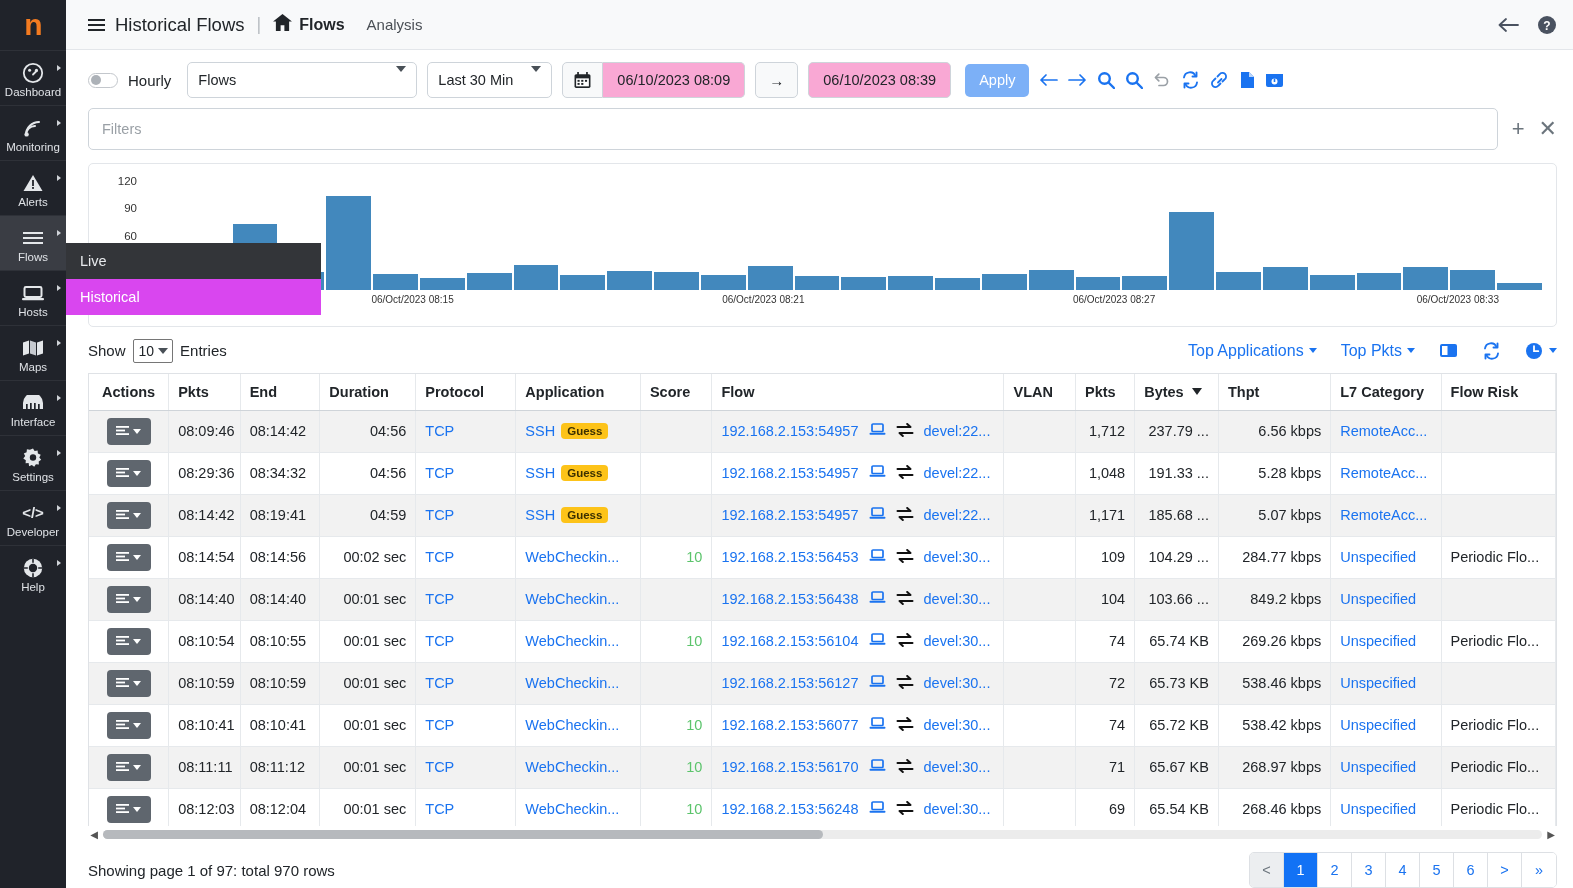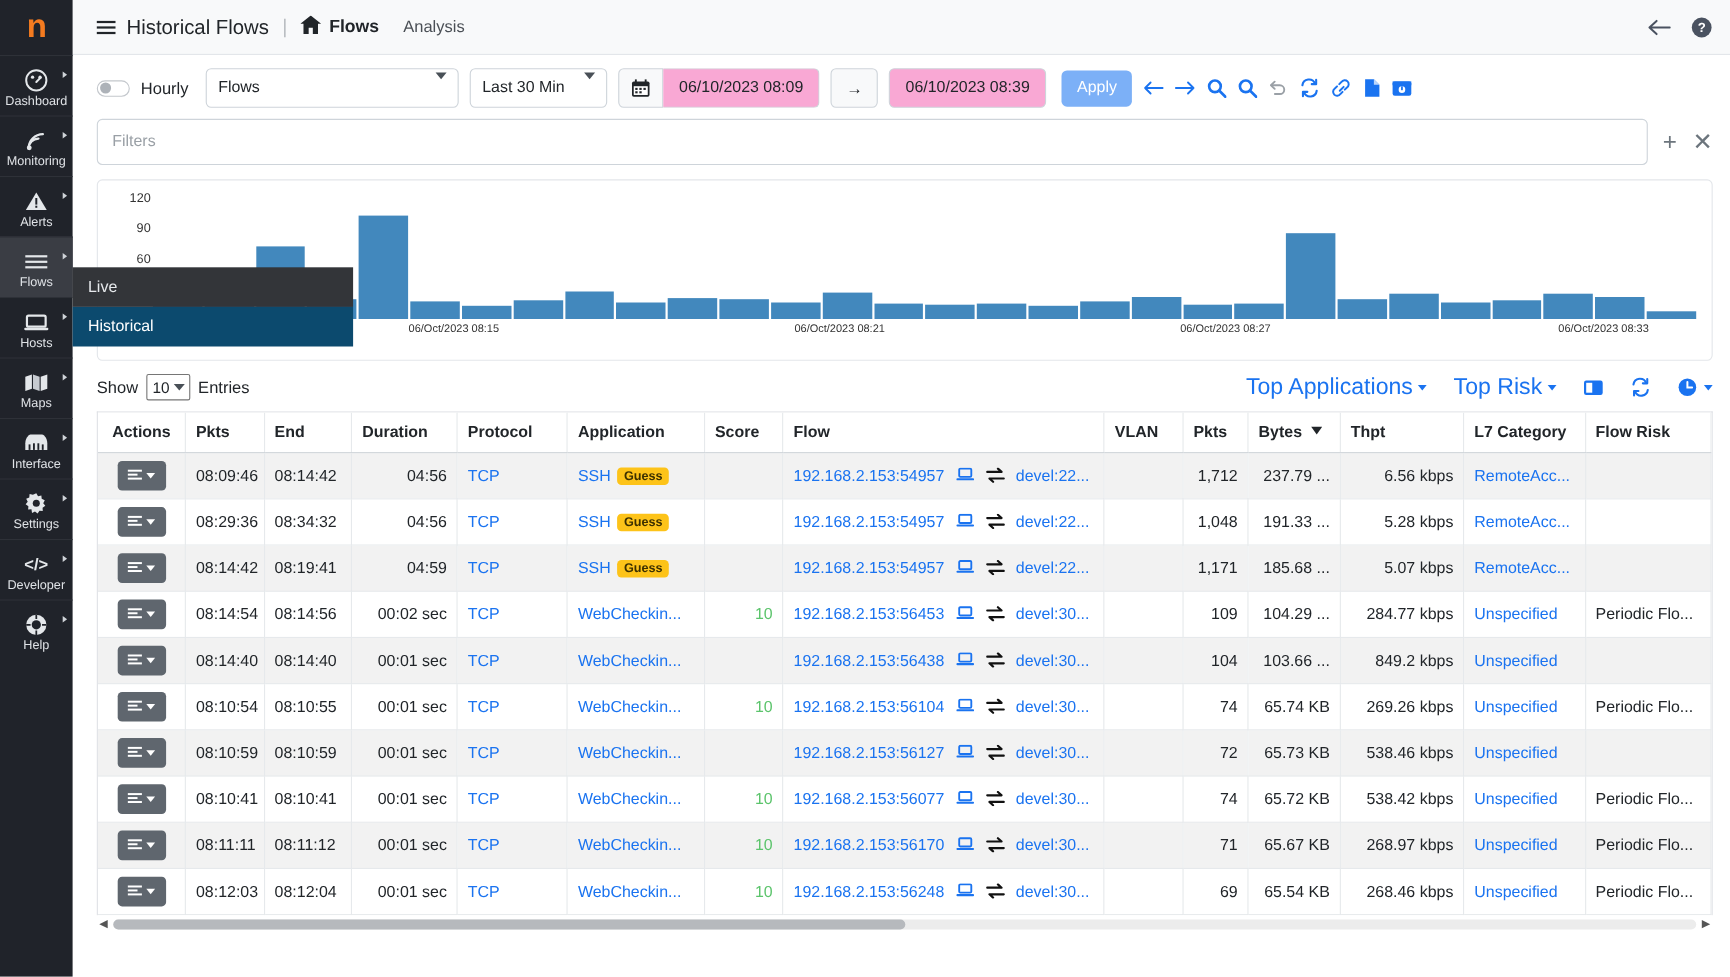--- a/index.html
+++ b/index.html
@@ -45,21 +45,21 @@
     border-bottom: 3.5px solid transparent;
   }
 
   
   .flyout {
     position: absolute; left: 66px; top: 243px;
     width: 255px; z-index: 40;
     font-size: 14.5px;
   }
   .flyout-item { padding: 10px 14px; color: #e7e9ec; background: #333539; cursor: pointer; }
-  .flyout-item.active { background: #0c4a6e; color: #ffffff; }
+  .flyout-item.active { background: #d946ef; color: #ffffff; }
 
   
   .main { flex: 1; height: 888px; display: flex; flex-direction: column; background: #fff; position: relative; }
 
   .topbar {
     height: 50px; min-height: 50px;
     background: #f8f9fa;
     border-bottom: 1px solid #e3e6ea;
     display: flex; align-items: center;
     padding: 0 16px 0 22px;
@@ -149,21 +149,21 @@
   .tablectl {
     display: flex; align-items: center;
     padding: 12px 16px 10px 22px;
   }
   .show-entries { display: flex; align-items: center; gap: 7px; font-size: 15px; color: #212529; }
   .mini-select {
     border: 1px solid #767676; border-radius: 2px; height: 24px; padding: 0 4px 0 5px;
     font-size: 14px; background: #fff; display: inline-flex; align-items: center; gap: 4px; cursor: pointer;
   }
   .tablectl-right { margin-left: auto; display: flex; align-items: center; gap: 24px; }
-  .blue-link { color: #1a73f0; font-size: 21px; cursor: pointer; display: inline-flex; align-items: center; gap: 5px; }
+  .blue-link { color: #1a73f0; font-size: 16px; cursor: pointer; display: inline-flex; align-items: center; gap: 5px; }
   .caret-blue { width: 0; height: 0; border-left: 4.5px solid transparent; border-right: 4.5px solid transparent; border-top: 5.5px solid #1a73f0; }
 
   
   .table-wrap { margin: 0 16px 0 22px; border: 1px solid #dfe2e6; border-bottom: none; overflow: hidden; }
   table { border-collapse: collapse; width: 100%; table-layout: fixed; }
   th {
     font-size: 14.5px; font-weight: 700; color: #212529; text-align: left;
     padding: 10px 9px; border-right: 1px solid #e6e9ec; border-bottom: 1px solid #cfd4d9;
     background: #fff; white-space: nowrap;
   }
@@ -512,21 +512,21 @@
           <span class="caret-d"></span>
         </span>
         <span>Entries</span>
       </div>
       <div class="tablectl-right">
         <span class="blue-link">
           <span>Top Applications</span>
           <span class="caret-blue"></span>
         </span>
         <span class="blue-link">
-          <span>Top Risk</span>
+          <span>Top Pkts</span>
           <span class="caret-blue"></span>
         </span>
         <span class="blue-link">
           <svg width="19" height="17" viewBox="0 0 19 17">
               <rect x="1" y="2" width="17" height="13" rx="2" fill="#1a73f0"></rect>
               <rect x="3" y="4" width="5.5" height="9" fill="#fff"></rect>
             </svg>
         </span>
         <span class="blue-link">
           <svg width="19" height="18" viewBox="0 0 19 18">
@@ -988,15 +988,29 @@
     </div>
 
     <div class="hscroll">
       <span class="hs-arrow">◀</span>
       <span class="hs-track">
           <span class="hs-thumb"></span>
         </span>
       <span class="hs-arrow">▶</span>
     </div>
 
+    <div class="footer">
+      <span class="footer-text">Showing page 1 of 97: total 970 rows</span>
+      <div class="pager" id="pager">
+          <span class="pg disabled">&lt;</span>
+          <span class="pg active">1</span>
+          <span class="pg">2</span>
+          <span class="pg">3</span>
+          <span class="pg">4</span>
+          <span class="pg">5</span>
+          <span class="pg">6</span>
+          <span class="pg">&gt;</span>
+          <span class="pg">»</span>
+        </div>
+    </div>
 
   </div>
 </div>
 
 </body></html>

